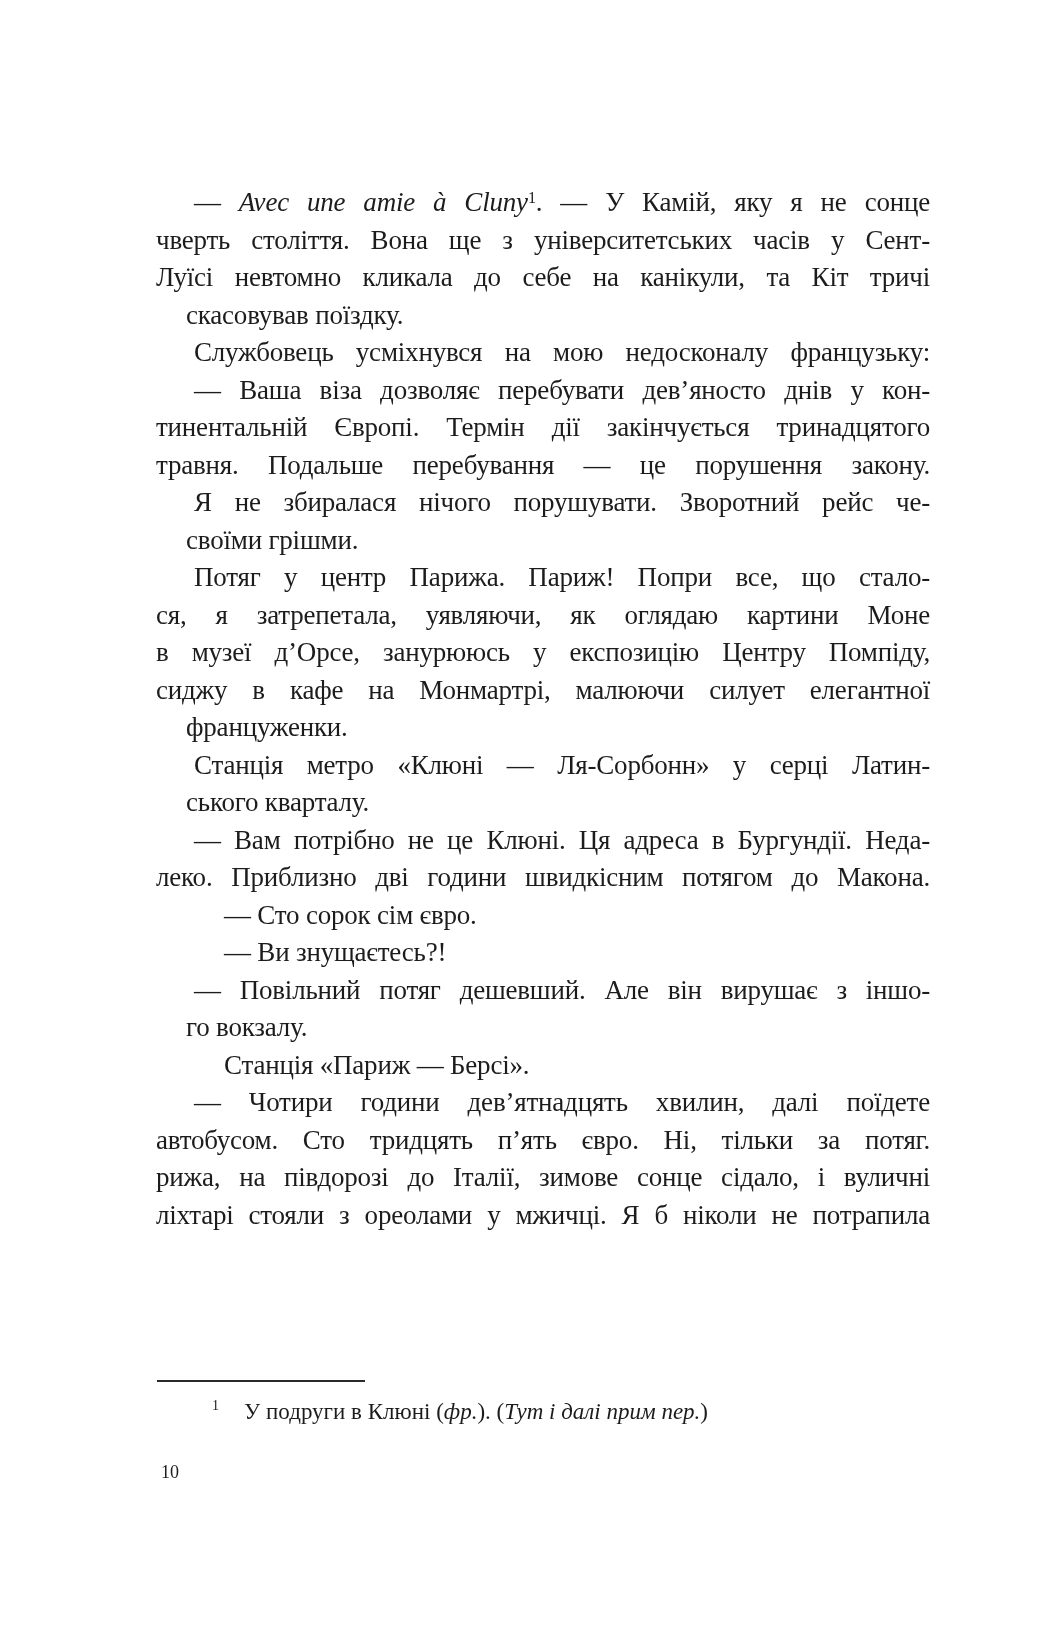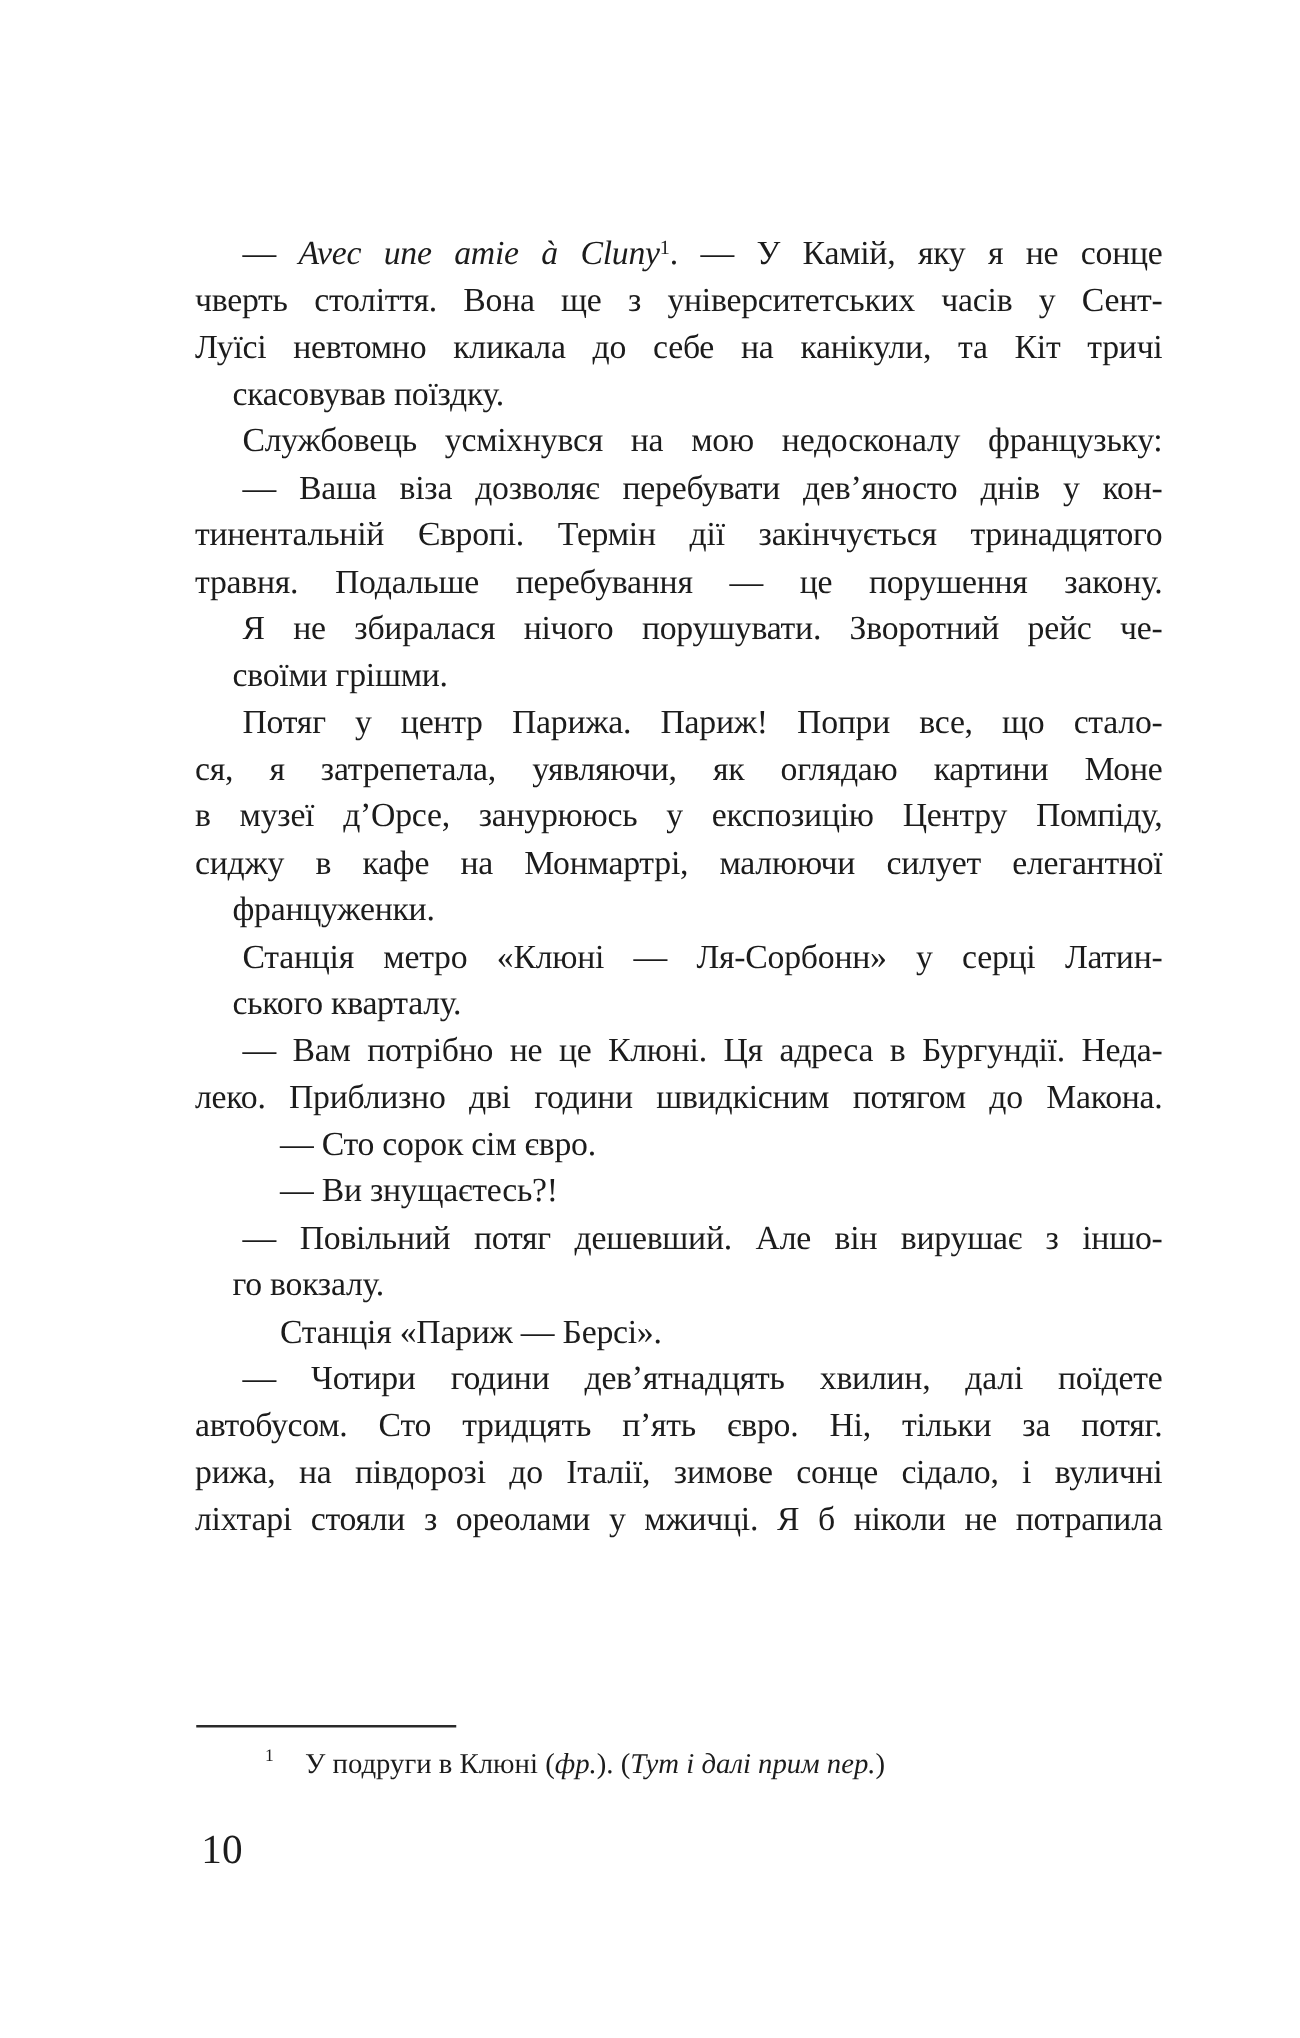--- a/index.html
+++ b/index.html
@@ -59,21 +59,21 @@
     display: inline-block;
     font-size: 14px;
     vertical-align: 9px;
     margin-left: 7px;
     margin-right: 25px;
   }
   .page-number {
     position: absolute;
     left: 161px;
     top: 1462px;
-    font-size: 33px;
+    font-size: 18px;
     color: #1c1c1c;
   }
 </style>
 </head>
 <body>
 
 <div class="page">
   <div class="text-block">
       <div class="para">
         <div class="line ind"><span>— </span><i>Avec une amie à Cluny</i><sup>1</sup><span>. — У Камій, яку я не сонце</span></div>

